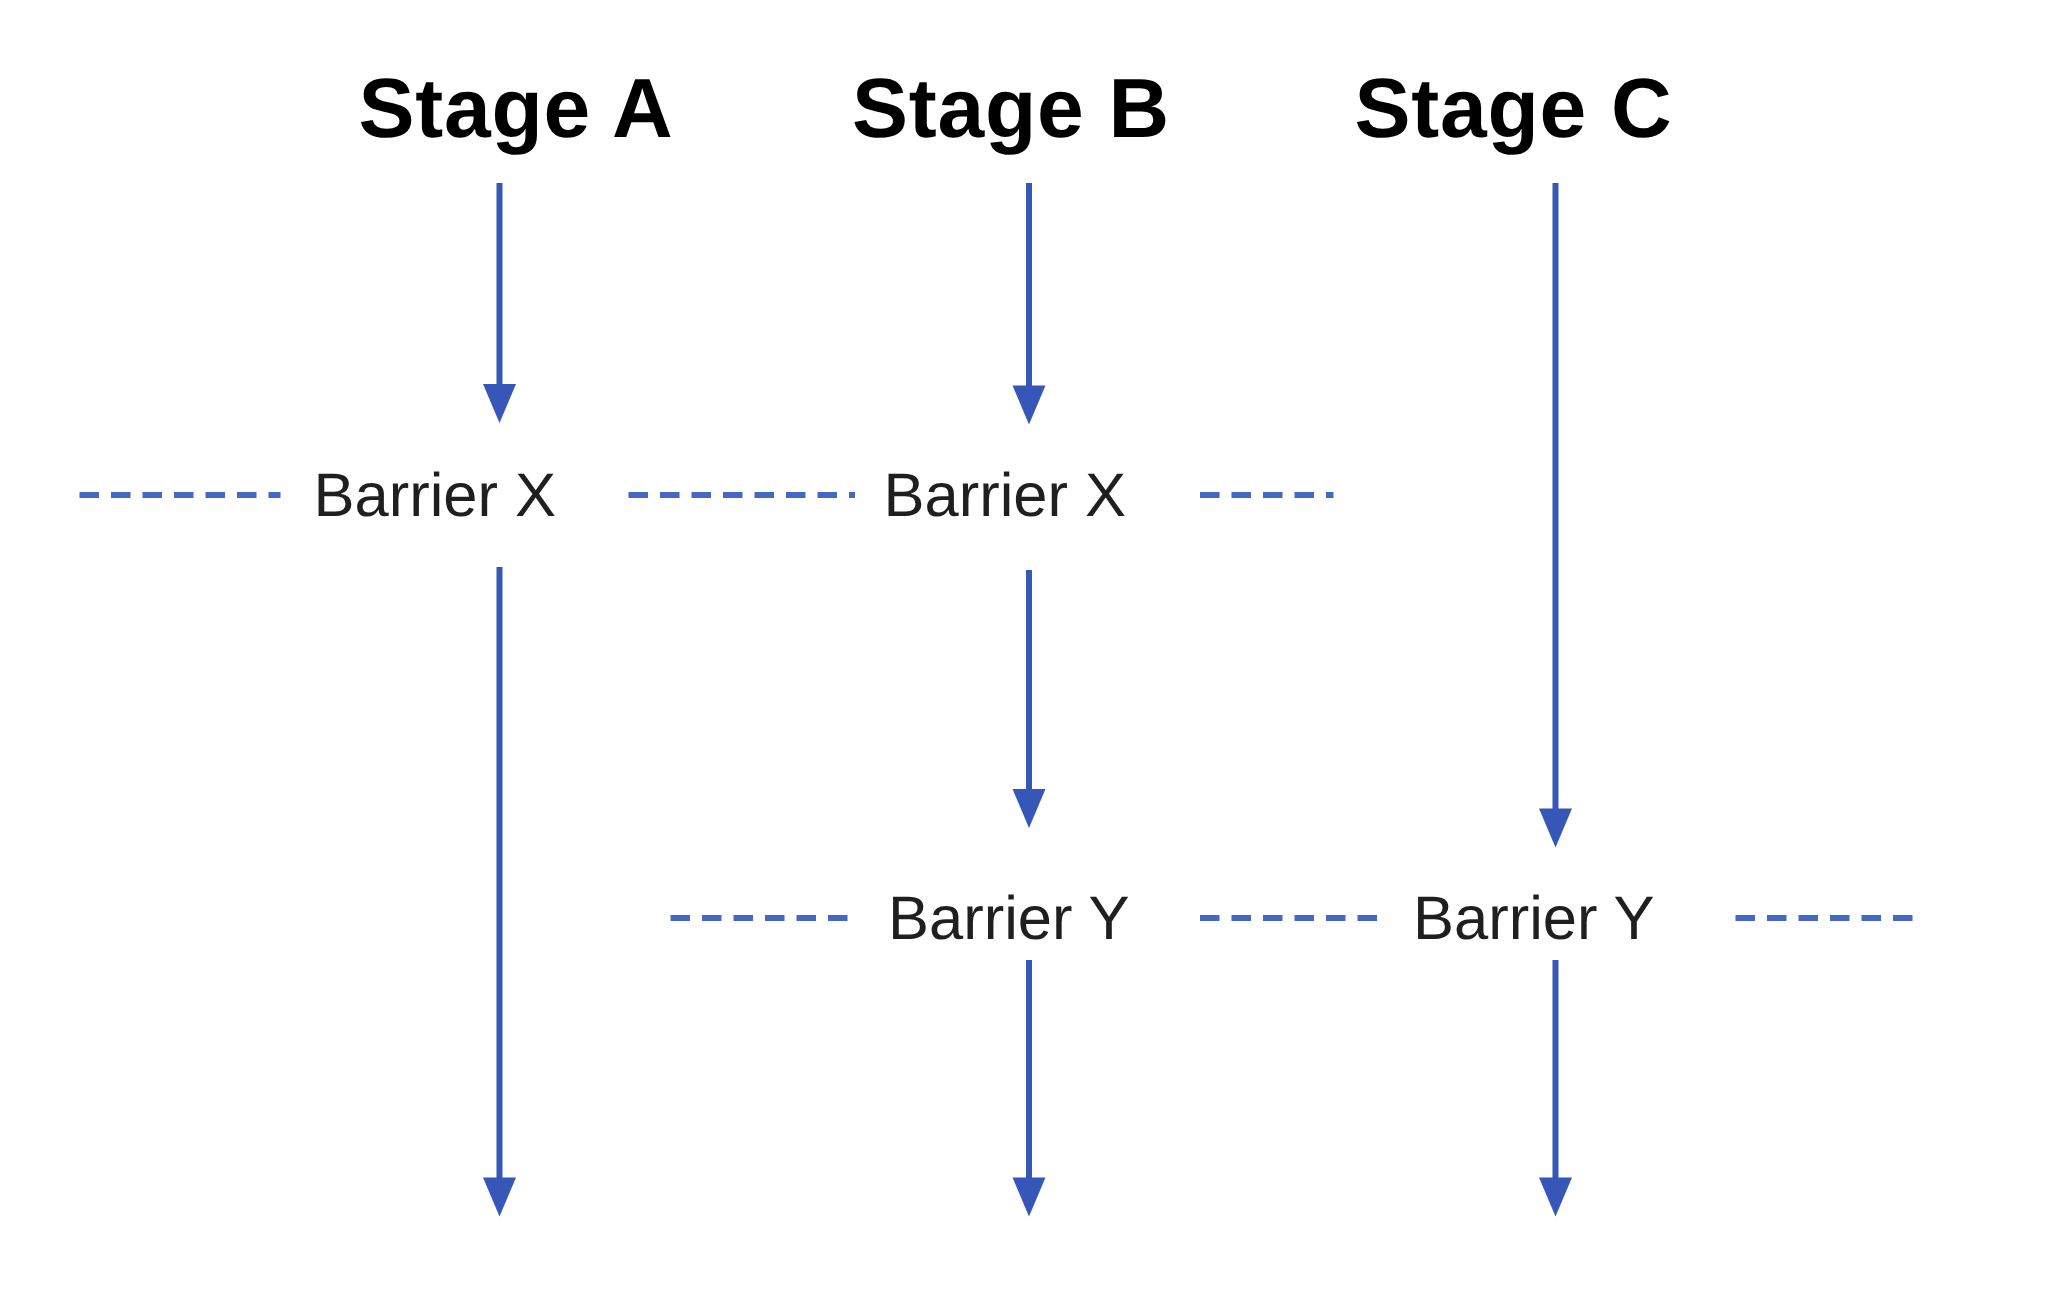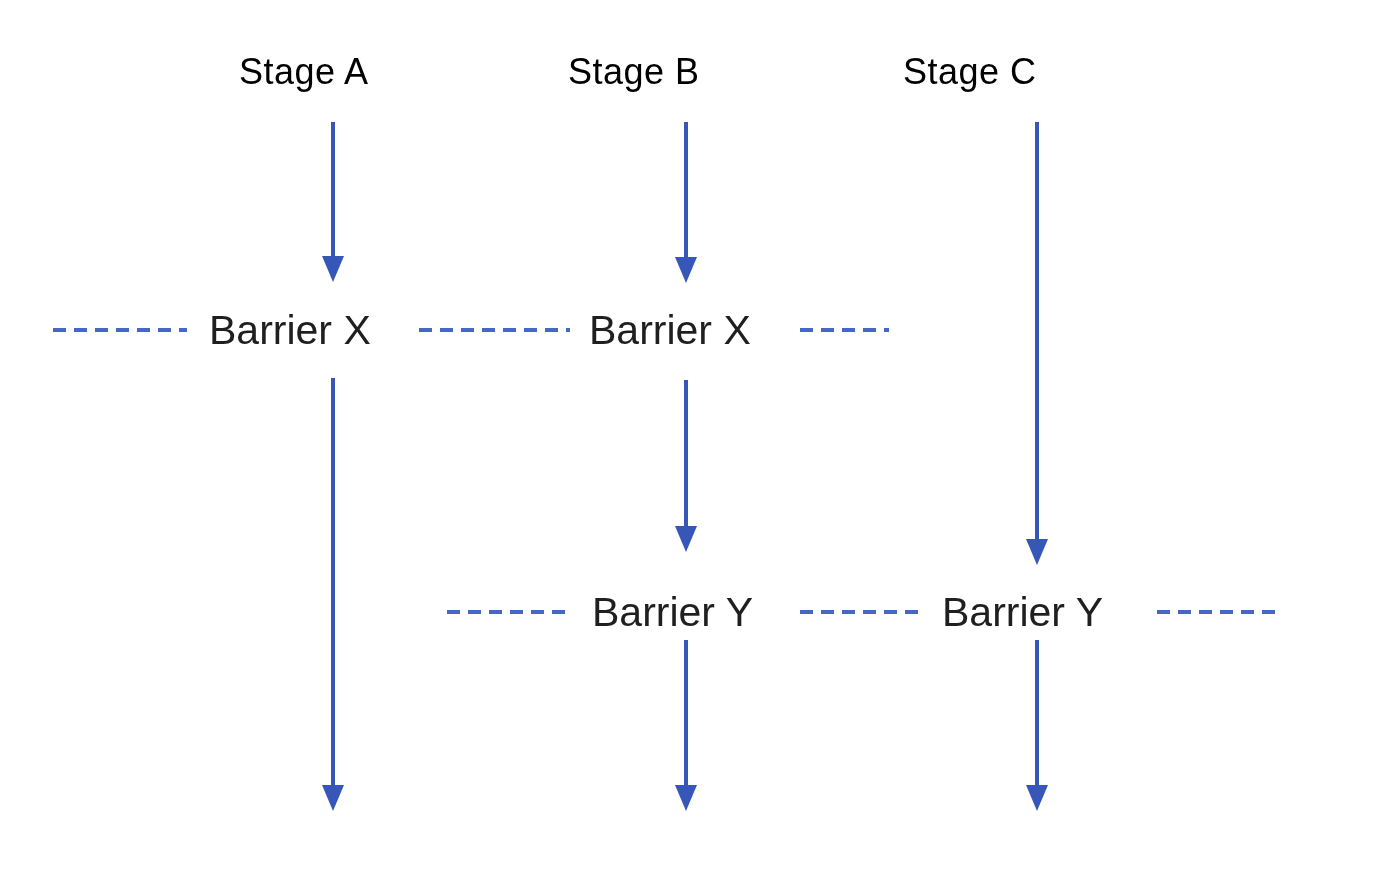--- a/index.html
+++ b/index.html
@@ -30,22 +30,22 @@
     stroke: none;
   }
   .barrier-dash {
     stroke: var(--dash, #4568c4);
     stroke-width: 4;
     stroke-dasharray: 13 8;
     fill: none;
   }
   .stage-label {
     position: absolute;
-    font-size: 36px;
-    font-weight: normal;
+    font-size: 56px;
+    font-weight: bold;
     color: var(--stage-text, #000000);
     line-height: 56px;
     letter-spacing: 0.5px;
     white-space: nowrap;
   }
   .barrier-label {
     position: absolute;
     font-size: 41px;
     font-weight: normal;
     color: var(--barrier-text, #1f1f1f);

